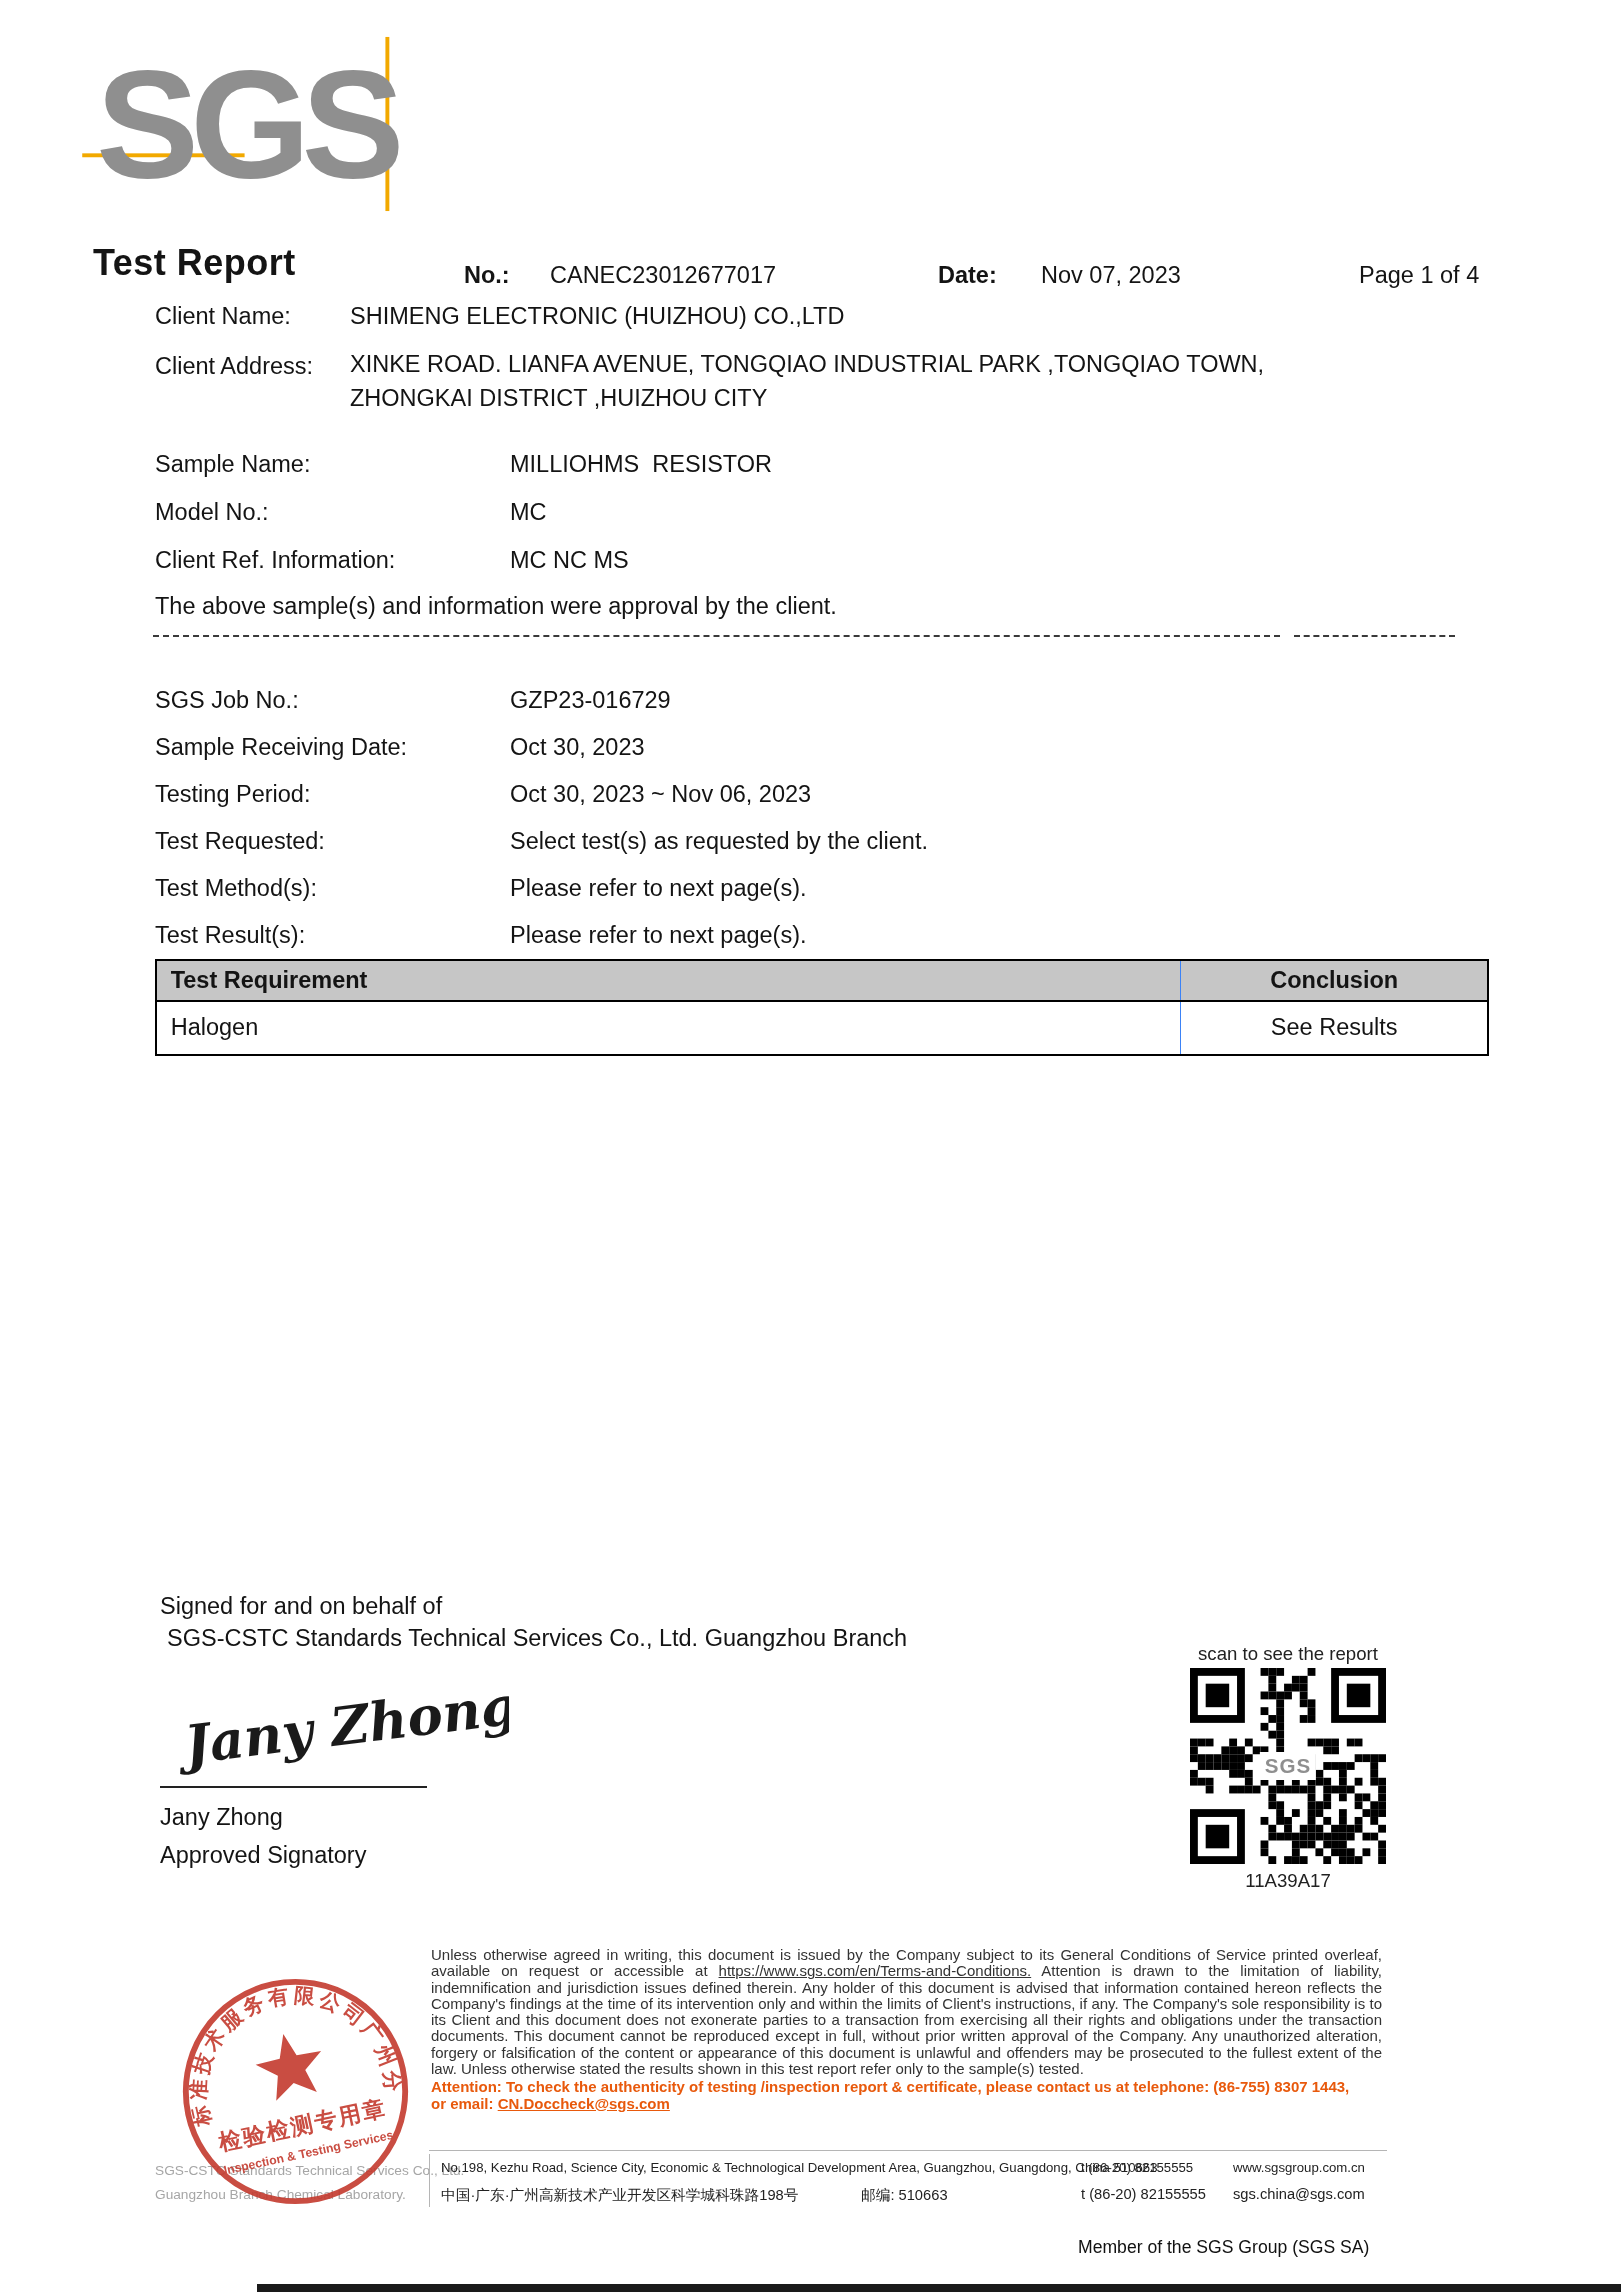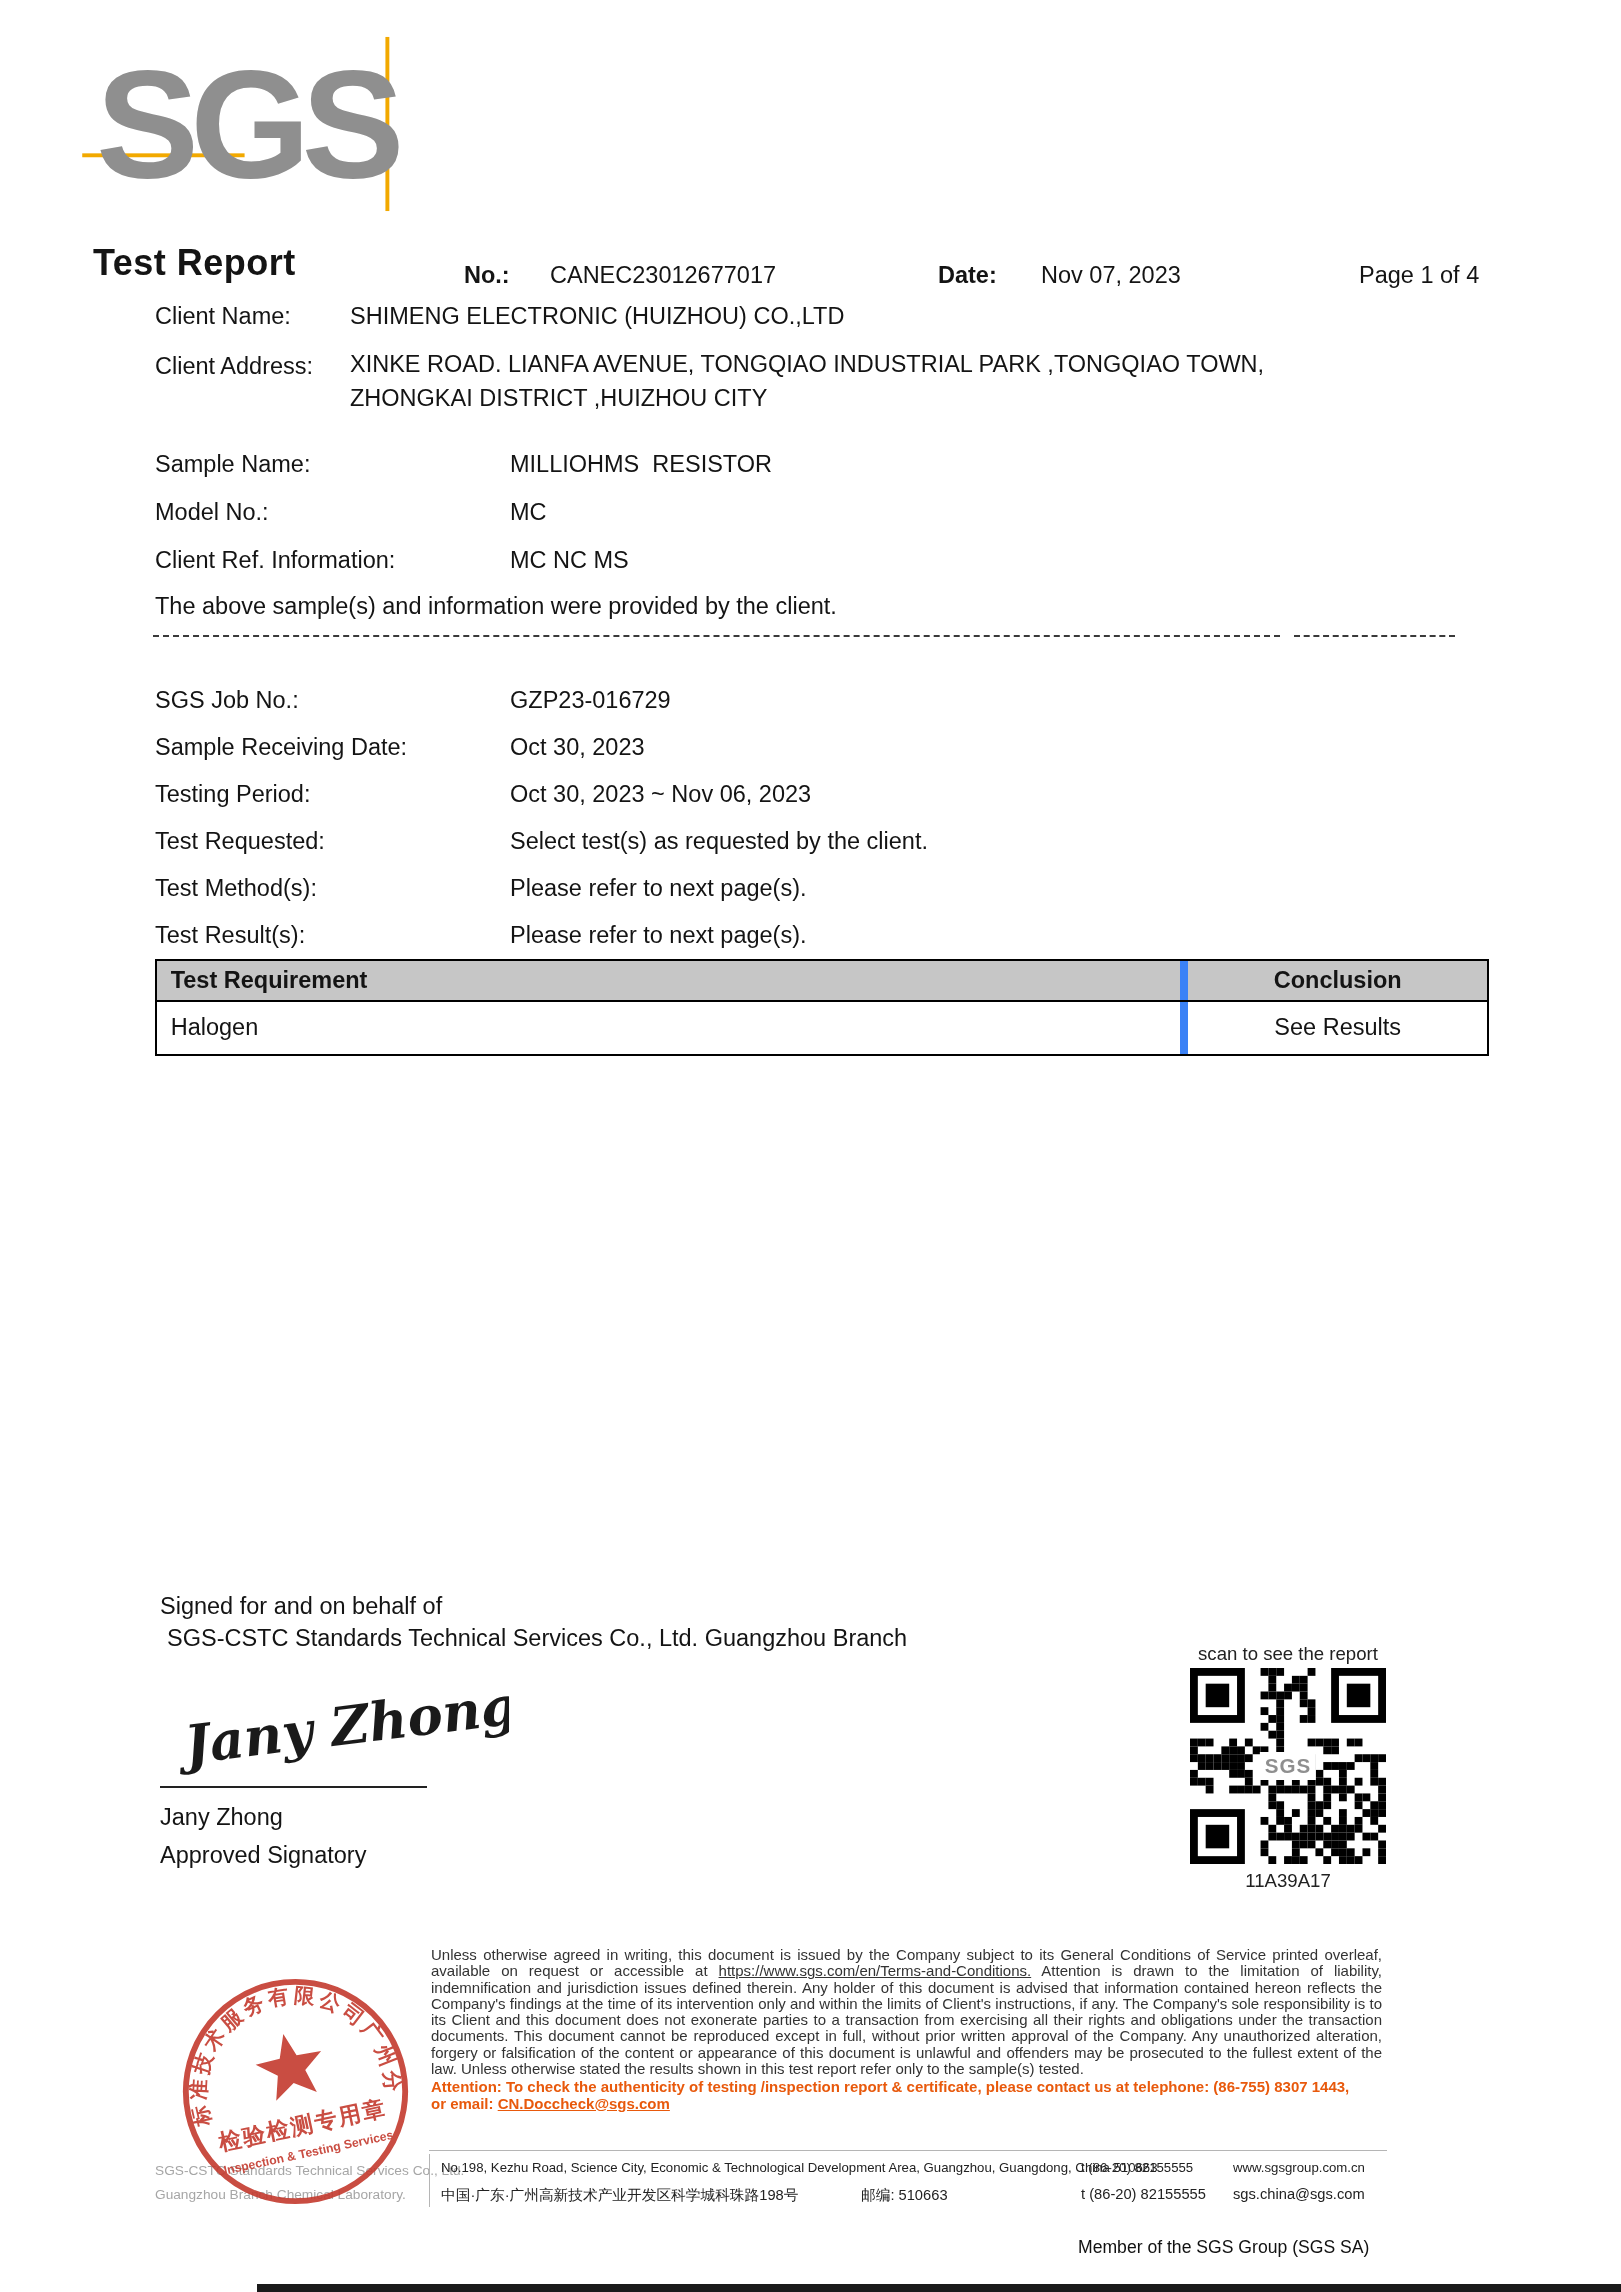--- a/index.html
+++ b/index.html
@@ -15,21 +15,21 @@
              fill:#8f8f8f;letter-spacing:-9px;}
 
   .title{font-size:36px;font-weight:bold;letter-spacing:0.5px;}
 
   .dashed{border-top:2px dashed #3a3a3a;height:0;}
 
   
   .rtable{border:2px solid #000;font-size:23.5px;background:#fff;}
   .rt-row{display:flex;}
   .rt-head{background:#c6c6c6;border-bottom:2px solid #000;}
-  .rt-c1{width:996px;padding:5.9px 13.7px;border-right:8px solid #3b82f6;}
+  .rt-c1{width:996px;padding:5.9px 13.7px;border-right:1px solid #3b82f6;}
   .rt-c2{flex:1;text-align:center;padding:5.9px 7.8px;}
   .rt-body .rt-c1{padding:12.7px 13.7px;}
   .rt-body .rt-c2{padding:12.7px 7.8px;}
 
   
   .sig-text{font-family:"DejaVu Serif",serif;font-style:italic;font-weight:bold;
             font-size:54px;fill:#1a1a1a;}
 
   
   .qr-wrap{background:#fff;}
@@ -77,21 +77,21 @@
   <div class="abs fs24" style="left:155px;top:352px">Client Address:</div>
   <div class="abs fs24" style="left:350px;top:350px">XINKE ROAD. LIANFA AVENUE, TONGQIAO INDUSTRIAL PARK ,TONGQIAO TOWN,</div>
   <div class="abs fs24" style="left:350px;top:384px">ZHONGKAI DISTRICT ,HUIZHOU CITY</div>
 
   <div class="abs fs24" style="left:155px;top:450px">Sample Name:</div>
   <div class="abs fs24 pre" style="left:510px;top:450px">MILLIOHMS  RESISTOR</div>
   <div class="abs fs24" style="left:155px;top:498px">Model No.:</div>
   <div class="abs fs24" style="left:510px;top:498px">MC</div>
   <div class="abs fs24" style="left:155px;top:546px">Client Ref. Information:</div>
   <div class="abs fs24" style="left:510px;top:546px">MC NC MS</div>
-  <div class="abs fs24" style="left:155px;top:592px">The above sample(s) and information were provided by the client.</div>
+  <div class="abs fs24" style="left:155px;top:592px">The above sample(s) and information were approval by the client.</div>
 
   <div class="abs dashed" style="left:153px;top:635px;width:1127px"></div>
   <div class="abs dashed" style="left:1294px;top:635px;width:161px"></div>
 
   <div class="abs fs24" style="left:155px;top:686px">SGS Job No.:</div>
   <div class="abs fs24" style="left:510px;top:686px">GZP23-016729</div>
   <div class="abs fs24" style="left:155px;top:733px">Sample Receiving Date:</div>
   <div class="abs fs24" style="left:510px;top:733px">Oct 30, 2023</div>
   <div class="abs fs24" style="left:155px;top:780px">Testing Period:</div>
   <div class="abs fs24" style="left:510px;top:780px">Oct 30, 2023 ~ Nov 06, 2023</div>

